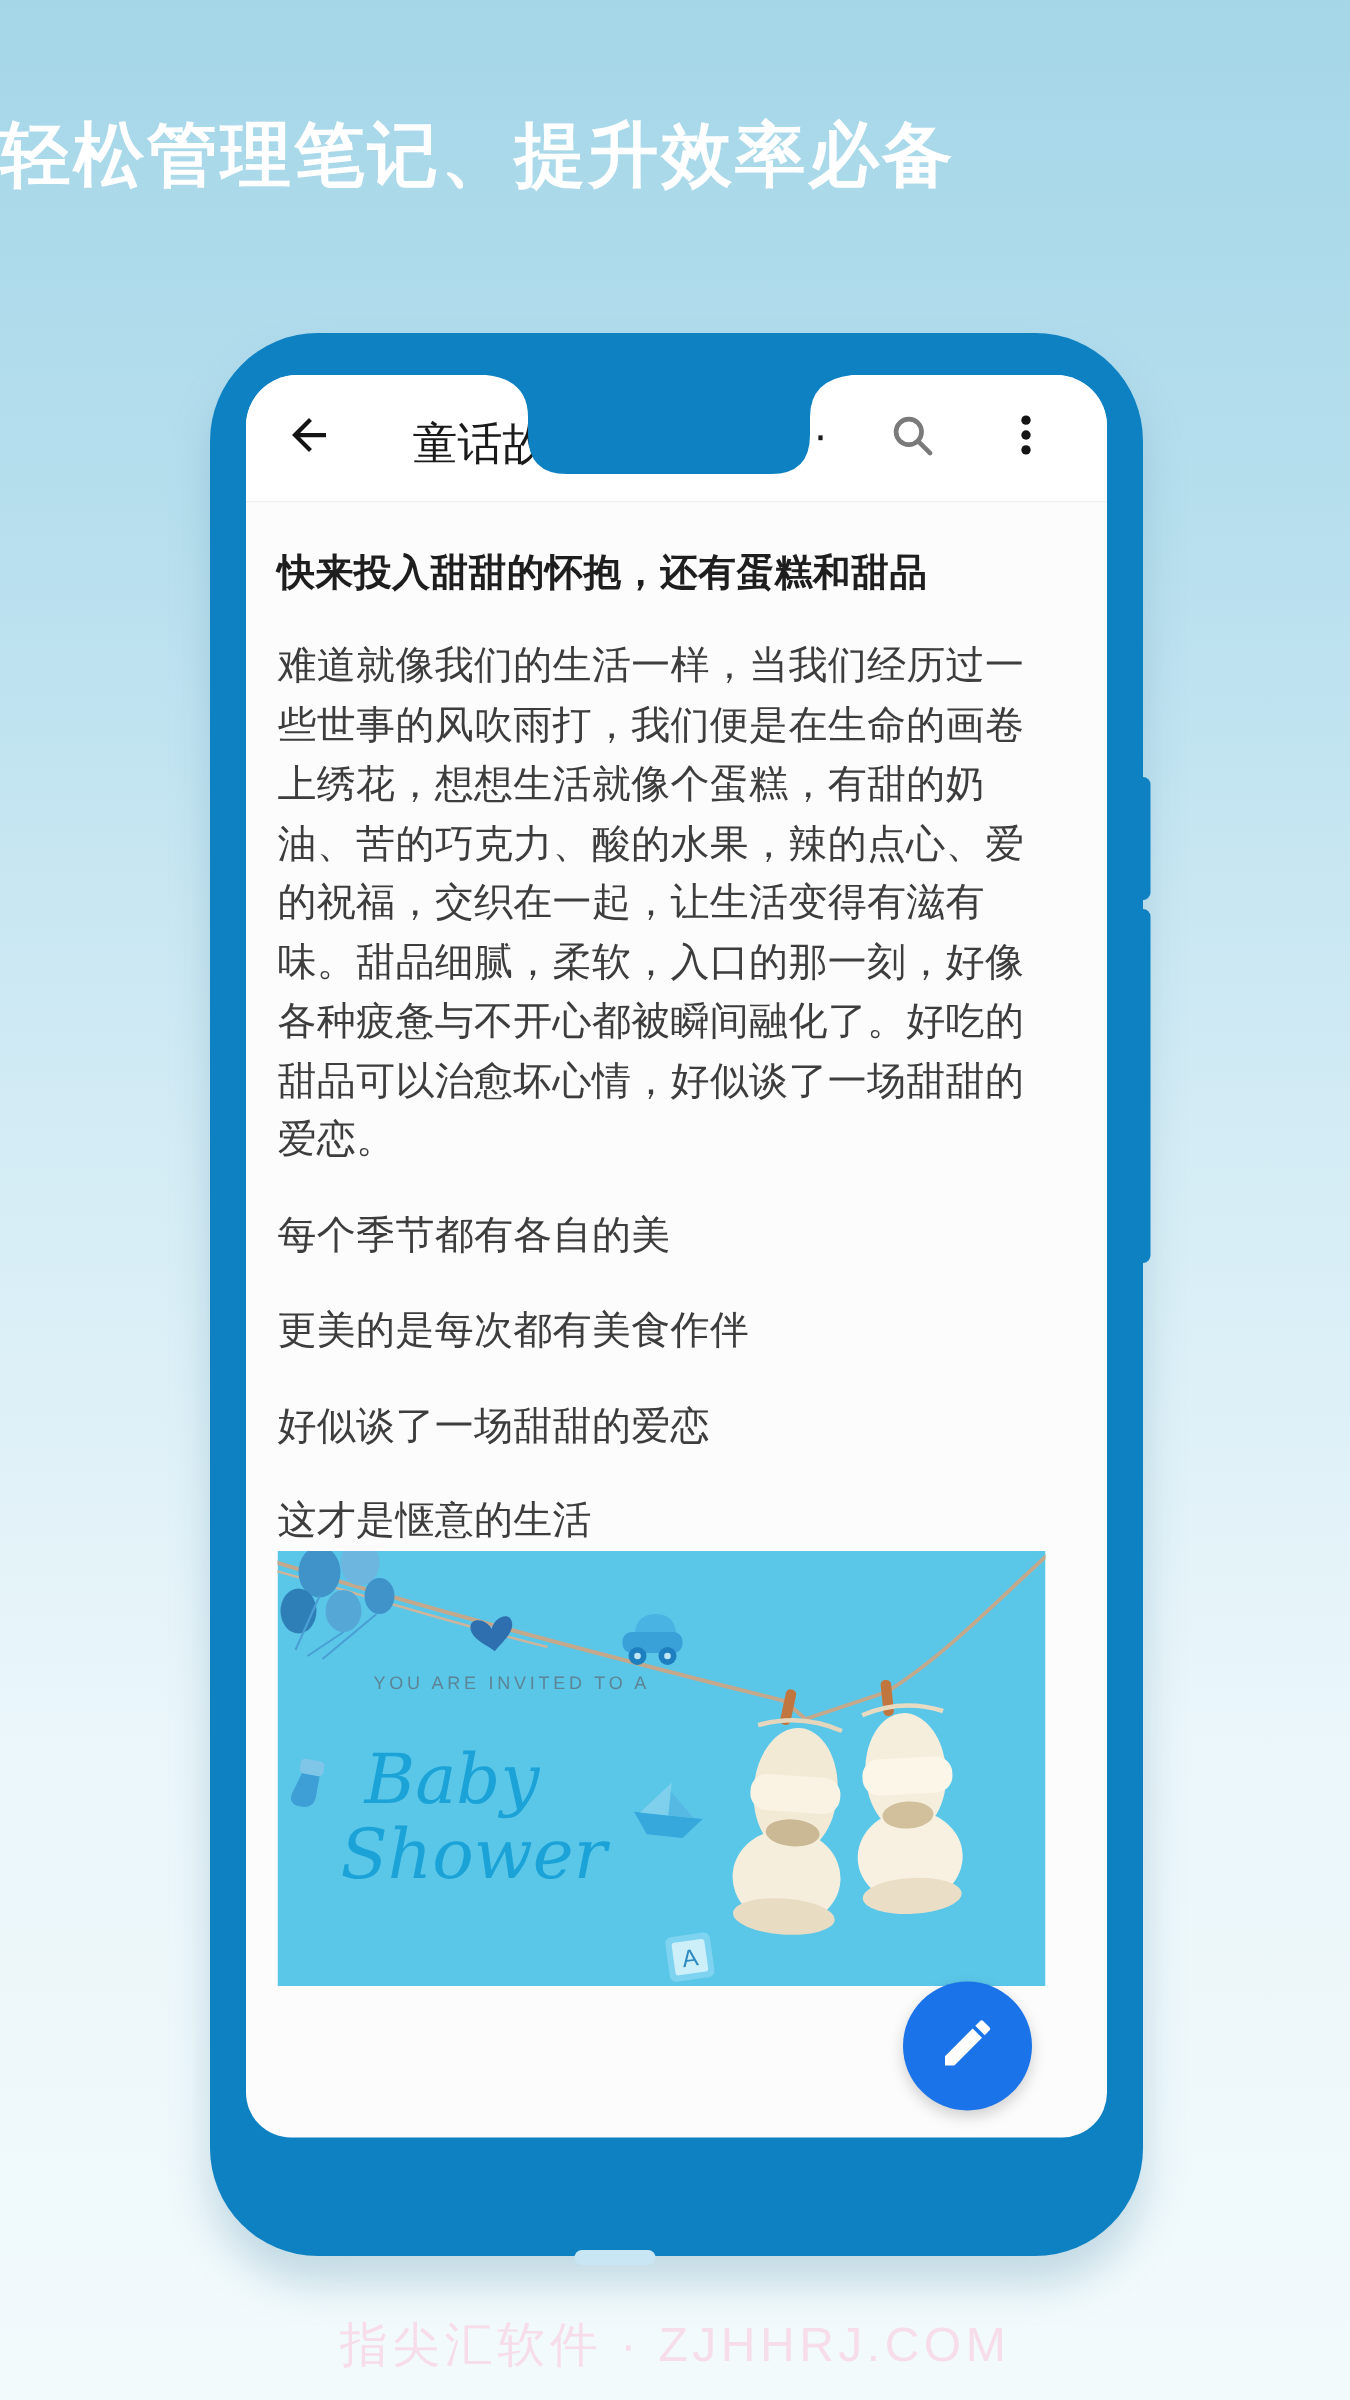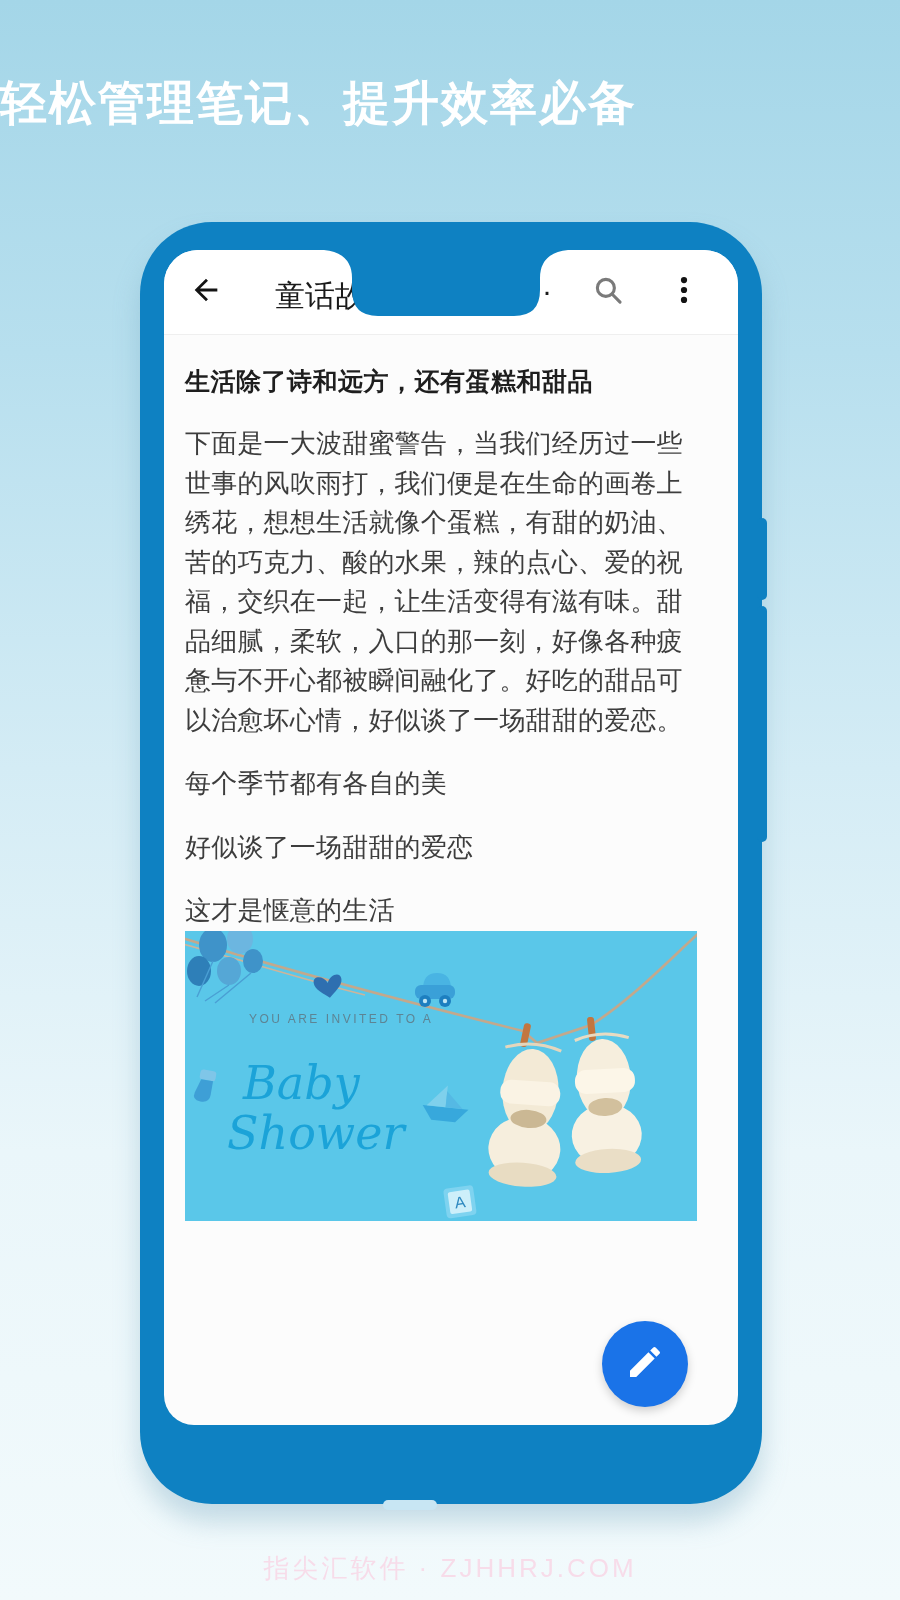--- a/index.html
+++ b/index.html
@@ -38,21 +38,21 @@
   .content p{margin:24px 0 0;font-size:26px;line-height:39.5px;letter-spacing:0.2px;}
   .content p:first-of-type{margin-top:26px;}
   .note-image{width:512px;height:290px;}
   .note-image svg{display:block;}
   
   .fab{position:absolute;right:50px;bottom:18px;width:86px;height:86px;border-radius:50%;
     background:#1a73e8;z-index:6;display:flex;align-items:center;justify-content:center;
     box-shadow:0 4px 10px rgba(0,0,0,0.18);}
   
   .watermark{position:absolute;left:0;bottom:14px;width:100%;text-align:center;
-    color:#f8d9e8;font-size:26px;letter-spacing:3px;opacity:0.9;}
+    color:#f8d9e8;font-size:32px;letter-spacing:3px;opacity:0.9;}
   .invite-text{font-size:12px;letter-spacing:2.5px;fill:#5d8494;}
   .script-text{font-family:"DejaVu Serif","Liberation Serif",serif;font-style:italic;
     fill:#1ba3d8;font-size:46px;}
 </style>
 </head>
 <body>
 
 <div class="stage">
 
   <div class="headline">轻松管理笔记、提升效率必备</div>
@@ -86,23 +86,24 @@
             <svg width="34" height="34" viewBox="0 0 24 24">
               <circle cx="12" cy="5" r="2.2" fill="#141414"></circle>
               <circle cx="12" cy="12" r="2.2" fill="#141414"></circle>
               <circle cx="12" cy="19" r="2.2" fill="#141414"></circle>
             </svg>
           </span>
         </div>
       </div>
 
       <div class="content">
-        <h2 class="note-heading">生活除了诗和远方，还有蛋糕和甜品</h2>
-        <p>下面是一大波甜蜜警告，当我们经历过一些世事的风吹雨打，我们便是在生命的画卷上绣花，想想生活就像个蛋糕，有甜的奶油、苦的巧克力、酸的水果，辣的点心、爱的祝福，交织在一起，让生活变得有滋有味。甜品细腻，柔软，入口的那一刻，好像各种疲惫与不开心都被瞬间融化了。好吃的甜品可以治愈坏心情，好似谈了一场甜甜的爱恋。</p>
+        <h2 class="note-heading">快来投入甜甜的怀抱，还有蛋糕和甜品</h2>
+        <p>难道就像我们的生活一样，当我们经历过一些世事的风吹雨打，我们便是在生命的画卷上绣花，想想生活就像个蛋糕，有甜的奶油、苦的巧克力、酸的水果，辣的点心、爱的祝福，交织在一起，让生活变得有滋有味。甜品细腻，柔软，入口的那一刻，好像各种疲惫与不开心都被瞬间融化了。好吃的甜品可以治愈坏心情，好似谈了一场甜甜的爱恋。</p>
         <p>每个季节都有各自的美</p>
+        <p>更美的是每次都有美食作伴</p>
         <p>好似谈了一场甜甜的爱恋</p>
         <p>这才是惬意的生活</p>
 
         <div class="note-image">
           <svg width="512" height="290" viewBox="0 0 512 290">
             <rect x="0" y="0" width="512" height="290" fill="#5ac7e9"></rect>
 
             <path d="M-6,6 C110,42 250,78 338,100 L352,112 L406,94 C445,70 485,28 514,2" fill="none" stroke="#c3a88c" stroke-width="2.6"></path>
             <path d="M-6,12 C60,30 130,52 180,64" fill="none" stroke="#cdb49a" stroke-width="1.6"></path>
 

